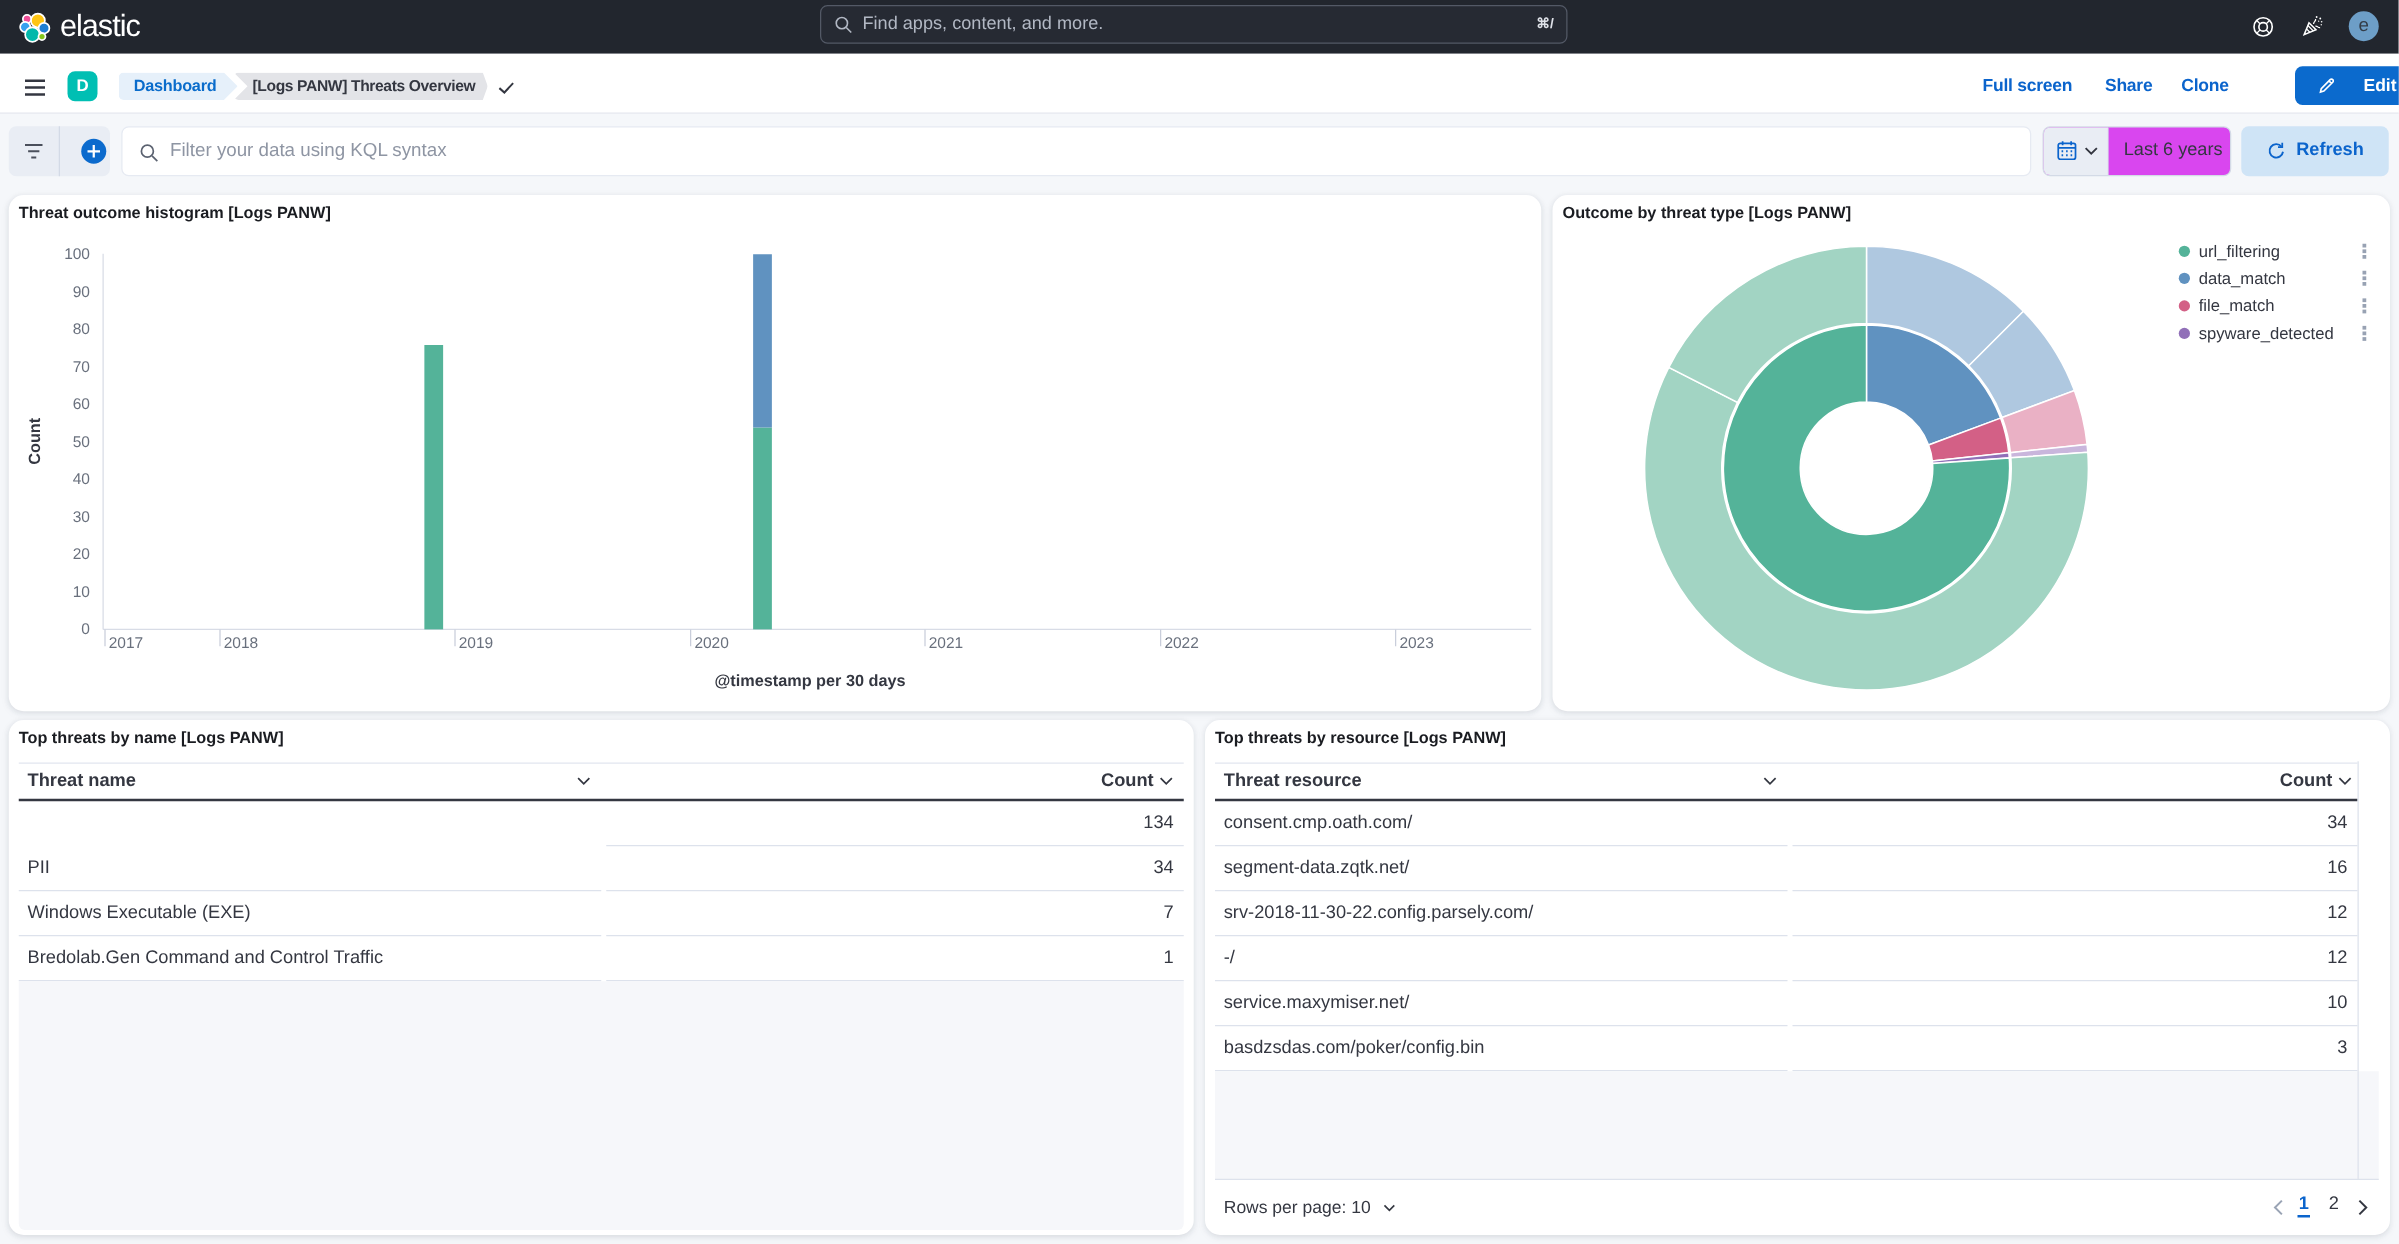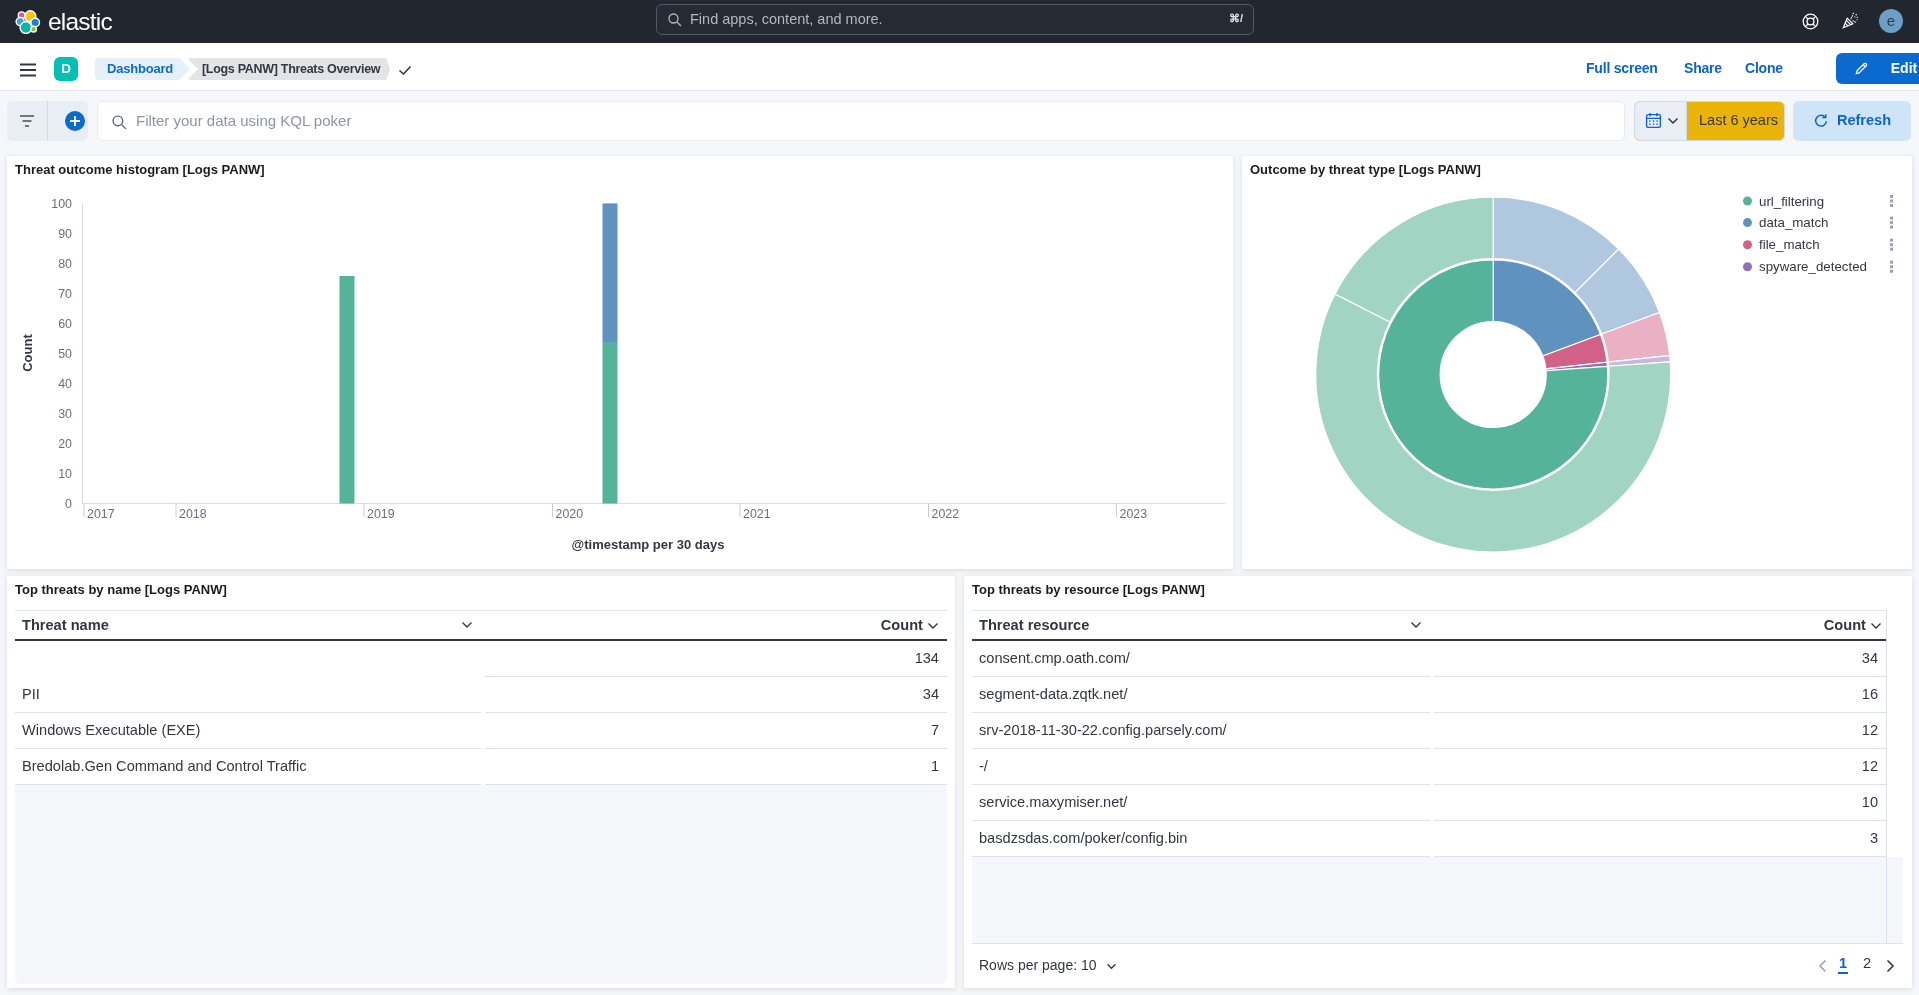--- a/index.html
+++ b/index.html
@@ -24,28 +24,28 @@
   clip-path: polygon(0 0, calc(100% - 4px) 0, 100% 50%, calc(100% - 4px) 100%, 0 100%, 11px 50%); border-radius:4px; }
 .navlink { position:absolute; top:53px; height:31px; line-height:31px; color:#0b64cc; font-size:14px; font-weight:600; letter-spacing:-0.2px; }
 #editbtn { position:absolute; left:1800px; top:53px; width:110px; height:31px; background:#0b6acd; border-radius:6px; color:#fff; font-size:14px; font-weight:600; text-align:center; line-height:31px;margin-left:36px; }
 
 
 #fgroup { position:absolute; left:7px; top:101px; width:81px; height:40px; background:#e9edf4; border-radius:6px; }
 #fgroup .div { position:absolute; left:40px; top:0; width:1px; height:40px; background:#d3dae6; }
 #addcirc { position:absolute; left:64.5px; top:110.5px; width:20px; height:20px; border-radius:50%; background:#0b6acd; }
 #kqlbar { position:absolute; left:97px; top:101px; width:1528px; height:40px; background:#fff; border:1px solid #e6eaf2; border-radius:6px; }
 #kqlbar .ph { position:absolute; left:38px; top:10px; font-size:15px; color:#8e95a3; }
-#datepick { position:absolute; left:1634px; top:101px; width:151px; height:40px; background:#eab308; border:1px solid #d3dae6; border-radius:6px; }
+#datepick { position:absolute; left:1634px; top:101px; width:151px; height:40px; background:#d946ef; border:1px solid #d3dae6; border-radius:6px; }
 #datepick .iconpart { position:absolute; left:0; top:0; width:52px; height:38px; background:#e9edf4; border-right:1px solid #d3dae6; border-radius:5px 0 0 5px; }
 #datepick .txt { position:absolute; left:64px; top:10px; font-size:14.5px; color:#343741; }
 #refreshbtn { position:absolute; left:1793px; top:101px; width:118px; height:40px; background:#cfe4f6; border-radius:6px; color:#0b64cc; font-size:14.5px; font-weight:600; }
 #refreshbtn span { position:absolute; left:44px; top:11px; }
 
 
-.panel { position:absolute; background:#fff; border-radius:1px; box-shadow:0 1px 4px rgba(40,50,70,0.09), 0 2px 8px rgba(40,50,70,0.05); }
+.panel { position:absolute; background:#fff; border-radius:12px; box-shadow:0 1px 4px rgba(40,50,70,0.09), 0 2px 8px rgba(40,50,70,0.05); }
 #p1 { left:7px; top:156px; width:1226px; height:413px; }
 #p2 { left:1242px; top:156px; width:670px; height:413px; }
 #p3 { left:7px; top:576px; width:948px; height:412px; }
 #p4 { left:964px; top:576px; width:948px; height:412px; }
 .ptitle { position:absolute; left:8px; top:6px; font-size:13px; font-weight:700; color:#1a1c21; }
 
 
 .tbl { position:absolute; left:8px; top:34px; right:9px; }
 .thead { height:31px; border-top:1px solid #e2e6ef; border-bottom:2px solid #343741; position:relative; }
 .thead .c1 { position:absolute; left:7px; top:0; line-height:29px; font-size:14.6px; font-weight:700; color:#343741; }
@@ -122,21 +122,21 @@
 <div id="addcirc">
   <svg class="abs" style="left:4px;top:4px" width="12" height="12" viewBox="0 0 12 12" stroke="#fff" stroke-width="1.8">
     <path d="M6 1 V11 M1 6 H11"></path>
   </svg>
 </div>
 <div id="kqlbar">
   <svg class="abs" style="left:13px;top:12px" width="17" height="17" viewBox="0 0 16 16" fill="none" stroke="#5b6270" stroke-width="1.3">
     <circle cx="6.5" cy="6.5" r="4.5"></circle>
       <path d="M10 10 L14 14"></path>
   </svg>
-  <div class="ph">Filter your data using KQL poker</div>
+  <div class="ph">Filter your data using KQL syntax</div>
 </div>
 <div id="datepick">
   <div class="iconpart">
     <svg class="abs" style="left:10px;top:10px" width="17" height="17" viewBox="0 0 16 16" fill="none" stroke="#0b64cc" stroke-width="1.3">
       <rect x="1.5" y="2.5" width="13" height="12" rx="1.5"></rect>
       <path d="M1.5 6 H14.5 M4.8 1 V4 M11.2 1 V4"></path>
       <path d="M4 8.5 H5.2 M7.4 8.5 H8.6 M10.8 8.5 H12 M4 11.5 H5.2 M7.4 11.5 H8.6 M10.8 11.5 H12" stroke-width="1.5"></path>
     </svg>
     <svg class="abs" style="left:32px;top:15px" width="12" height="8" viewBox="0 0 12 8" fill="none" stroke="#343741" stroke-width="1.5">
       <path d="M1.5 1.5 L6 6 L10.5 1.5"></path>

